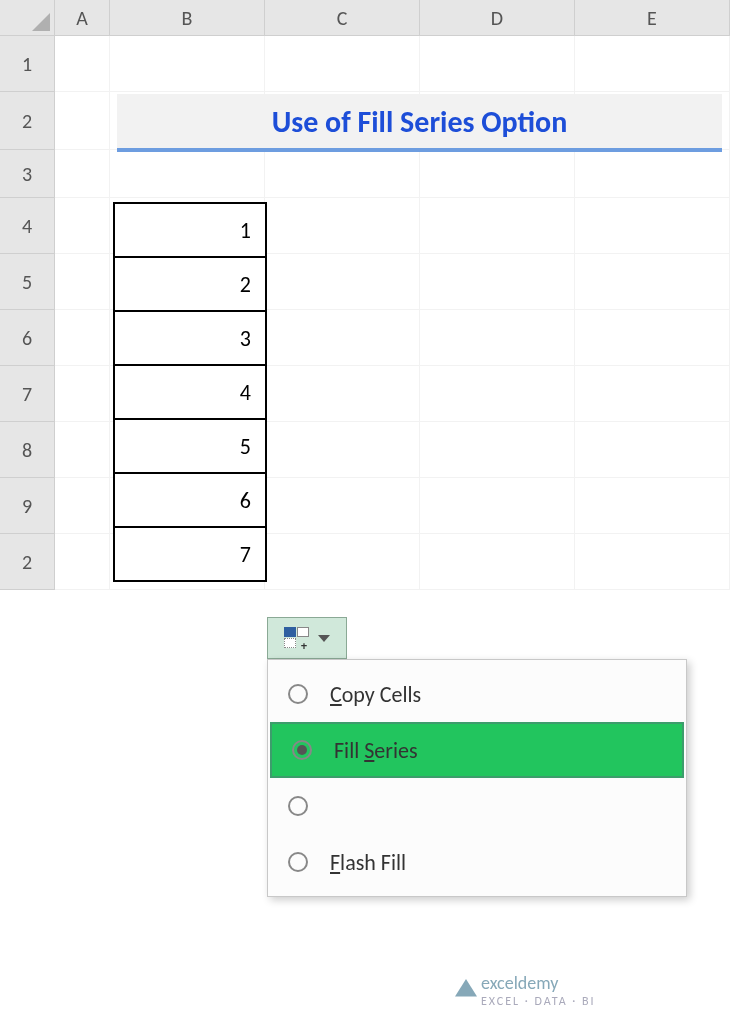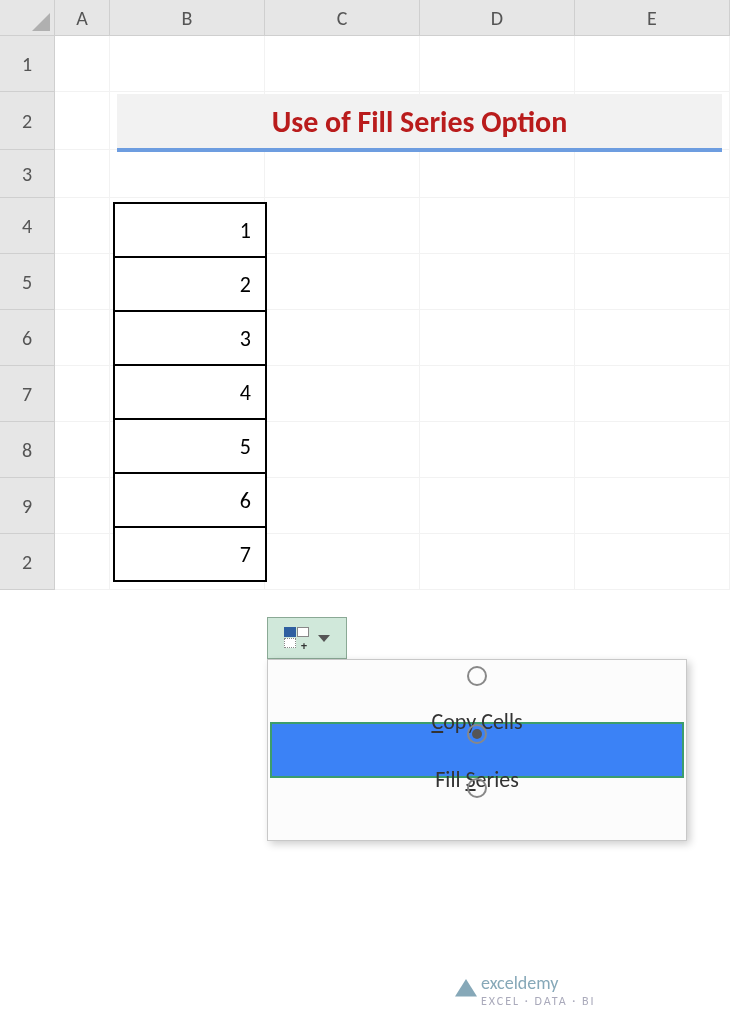--- a/index.html
+++ b/index.html
@@ -65,21 +65,21 @@
       position:absolute;
       left:117px;
       top:94px;
       width:605px;
       height:58px;
       background:#f2f2f2;
       border-bottom:4px solid #6d9de0;
       display:flex;
       align-items:center;
       justify-content:center;
-      color:#b91c1c;
+      color:#1d4ed8;
       font-size:30px;
       font-weight:bold;
     }
     .data-col{
       position:absolute;
       left:113px;
       top:202px;
       width:154px;
     }
     .data-cell{
@@ -131,24 +131,23 @@
       padding:6px 0;
     }
     .menu-item{
       height:56px;
       display:flex;
       align-items:center;
       padding:0 20px;
       gap:22px;
       font-size:22px;
       color:#333;
-      flex-direction:column;
     }
     .menu-item.selected{
-      background:#3b82f6;
+      background:#22c55e;
       border:2px solid #3d9d6c;
       margin:0 2px;
     }
     .radio{
       width:20px;height:20px;
       border:2px solid #888;
       border-radius:50%;
       position:relative;
       flex-shrink:0;
     }
@@ -298,20 +297,24 @@
     <span class="radio"></span>
     <span><span class="ul">C</span><span>opy Cells</span></span>
   </div>
   <div class="menu-item selected">
     <span class="radio on"></span>
     <span><span>Fill </span><span class="ul">S</span><span>eries</span></span>
   </div>
   <div class="menu-item">
     <span class="radio"></span>
   </div>
+  <div class="menu-item">
+    <span class="radio"></span>
+    <span><span></span><span class="ul">F</span><span>lash Fill</span></span>
+  </div>
 </div>
 
 <div class="watermark">
   <span class="wm-icon"></span>
   <span class="wm-text">
     <span>exceldemy</span>
     <small>EXCEL · DATA · BI</small>
   </span>
 </div>
 

